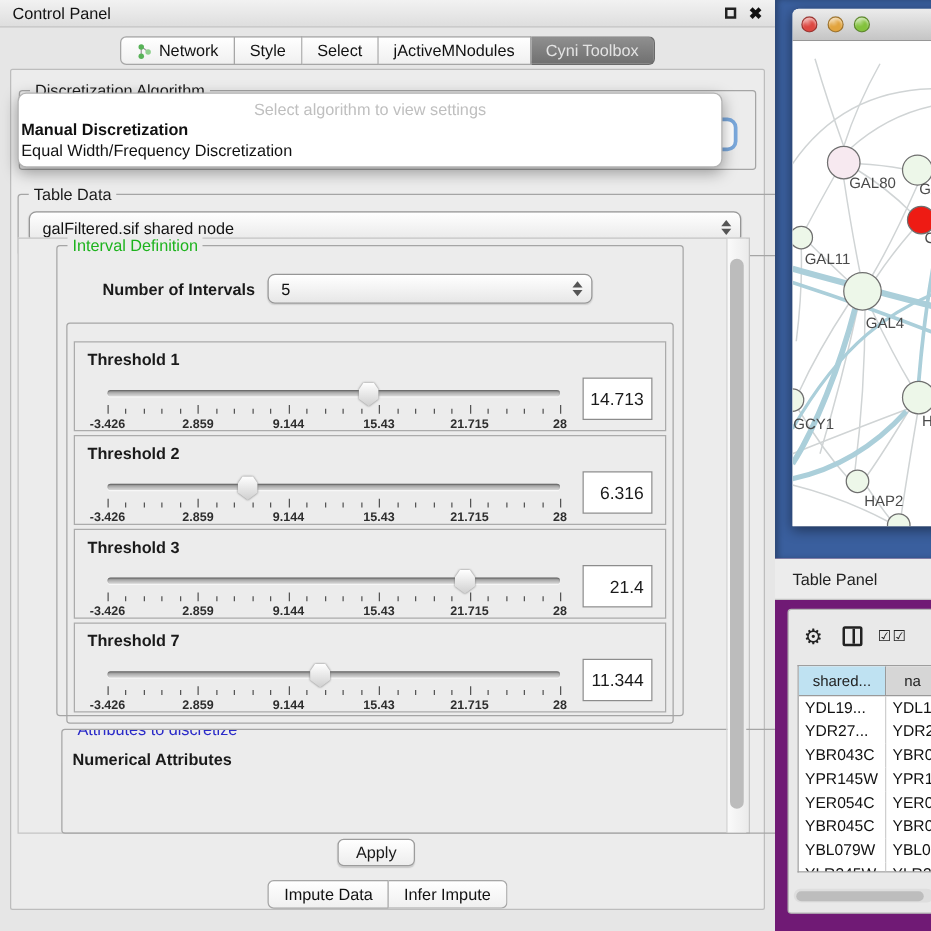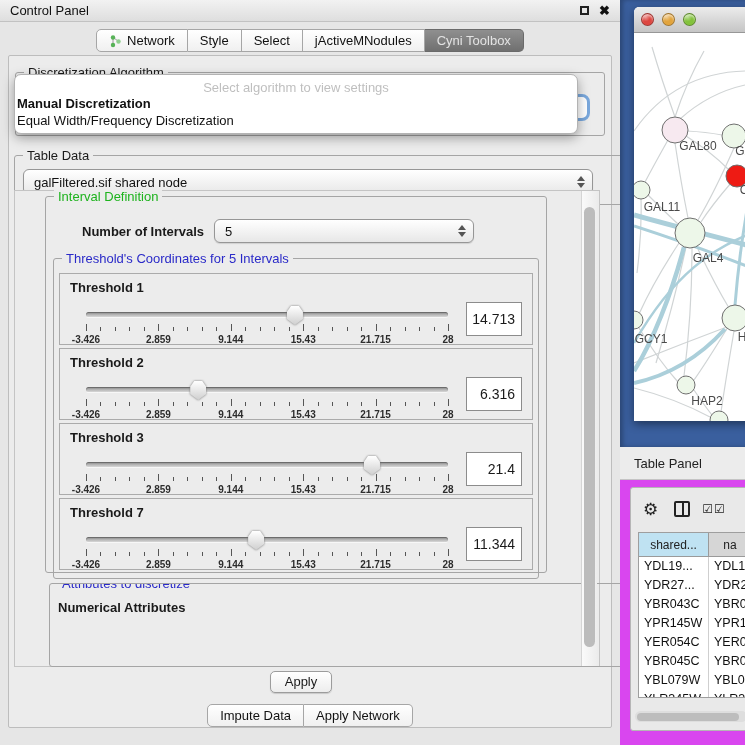--- a/index.html
+++ b/index.html
@@ -100,21 +100,21 @@
   .net-desktop{position:absolute;left:0;top:0;width:125px;height:447px;
       box-shadow:inset 3px 0 4px rgba(0,0,0,.25);}
   .net-window{position:absolute;left:14px;top:7px;width:120px;height:414px;background:#fff;
       border-radius:5px 0 0 0;box-shadow:0 3px 10px rgba(0,0,0,.45);overflow:hidden;}
   .nw-titlebar{height:26px;background:linear-gradient(#ececec,#c5c5c5);border-bottom:1px solid #979797;
       display:flex;align-items:center;padding-left:7px;gap:8px;border-radius:5px 0 0 0;}
   .tl{width:13px;height:13px;border-radius:50%;border:1px solid rgba(0,0,0,.3);
       box-shadow:inset 0 2px 2px rgba(255,255,255,.55);}
   .nw-canvas{position:relative;width:120px;height:388px;background:#fff;}
 
-  .tp-area{position:absolute;left:0;top:447px;width:125px;height:298px;background:#d946ef;}
+  .tp-area{position:absolute;left:0;top:447px;width:125px;height:298px;background:#701a75;}
   .tp-titlebar{height:33px;background:#ececec;border-bottom:1px solid #c4c4c4;display:flex;
       align-items:center;padding-left:14px;font-size:13px;color:#222;}
   .tp-body{position:absolute;left:10px;top:40px;width:120px;height:244px;background:#e9e9e9;
       border:1px solid #b5b5b5;border-radius:3px 0 0 3px;}
   .tp-toolbar{position:absolute;left:0;top:0;width:100%;height:42px;display:flex;align-items:center;}
   .gear{margin-left:12px;font-size:17px;color:#222;line-height:17px;}
   .cols-ic{margin-left:16px;width:16px;height:16px;border:2px solid #222;border-radius:2px;position:relative;}
   .cols-ic:after{content:"";position:absolute;left:50%;top:0;bottom:0;width:2px;background:#222;}
   .checks{margin-left:12px;font-size:12px;color:#222;letter-spacing:1px;}
   .tp-table{position:absolute;left:7px;top:44px;width:113px;height:166px;background:#fff;
@@ -204,21 +204,20 @@
           <div class="combo noi-combo">
             <span>5</span>
             <span class="stepper">
               <span class="up"></span>
                 <span class="down"></span>
             </span>
           </div>
         </div>
 
         <div class="tgroup">
-          <span class="group-label" id="thresholds-title" style="background: rgb(236, 236, 236); color: rgb(42, 42, 200);">Threshold's Coordinates for 5 Intervals</span>
           <div id="threshold-list">
   <div class="threshold-box">
     <div class="th-label">Threshold 1</div>
     <div class="slider-area">
       <div class="track"></div>
       <div class="thumb" style="left: calc(57.72% - 8px);">
                     <div class="thumb-inner"></div>
                   </div>
       <div class="ticks">
                     <div class="tick major" style="left: 0%;"></div>
@@ -414,21 +413,21 @@
       </div>
     </div>
 
     <div class="apply-btn">Apply</div>
 
     <div class="seg-row" id="bottom-tabs" style="top:704px;">
         <div class="seg">
           <span>Impute Data</span>
         </div>
         <div class="seg">
-          <span>Apply Network</span>
+          <span>Infer Impute</span>
         </div>
       </div>
   </div>
 
   <div class="right-side">
     <div class="net-desktop" id="net-desktop" style="background: rgb(58, 95, 158);">
       <div class="net-window">
         <div class="nw-titlebar" id="nw-titlebar">
             <div class="tl" style="background: radial-gradient(circle at 35% 30%, rgba(255, 255, 255, 0.4), transparent 40%), rgb(221, 71, 65);"></div>
             <div class="tl" style="background: radial-gradient(circle at 35% 30%, rgba(255, 255, 255, 0.4), transparent 40%), rgb(226, 164, 61);"></div>

